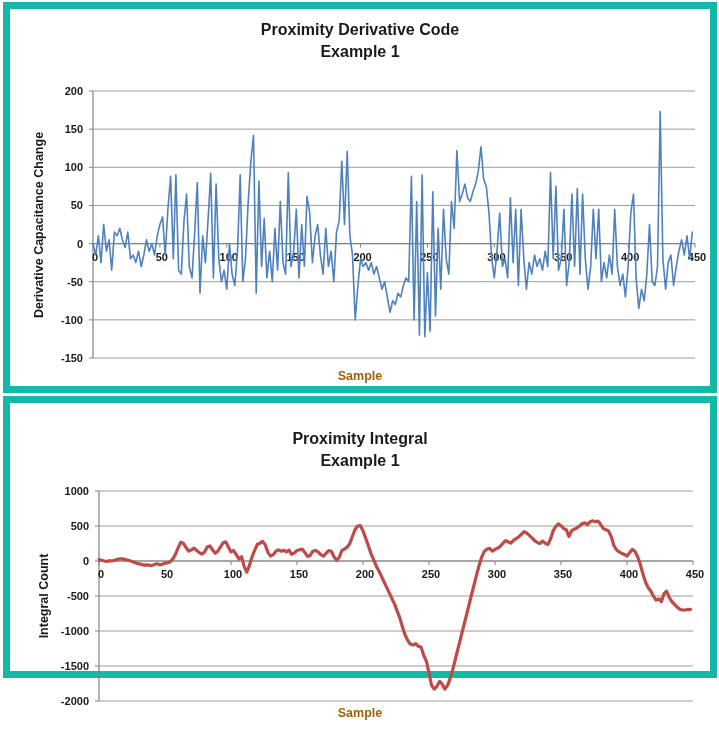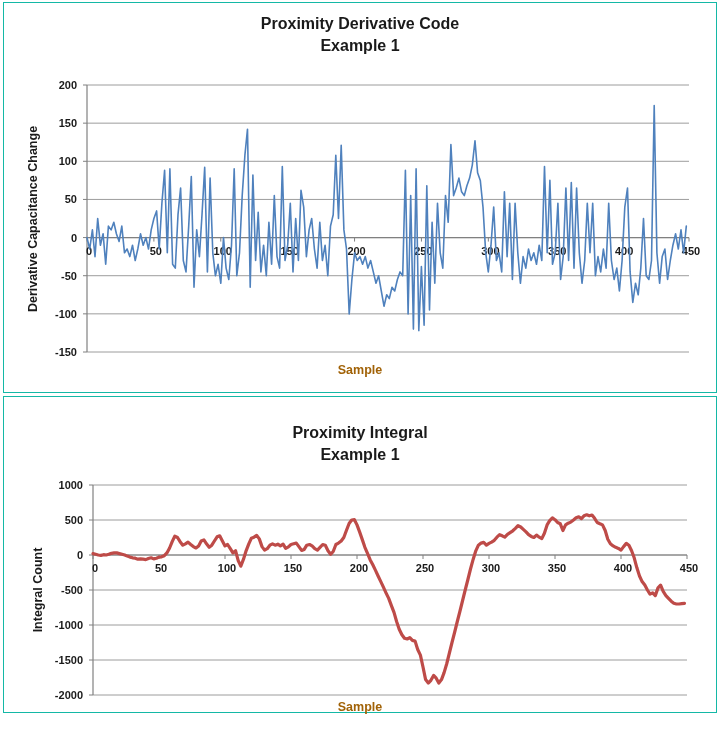--- a/index.html
+++ b/index.html
@@ -1,23 +1,23 @@
 <!DOCTYPE html>
 <html><head>
 <meta charset="utf-8">
 <style>
   * { margin:0; padding:0; box-sizing:border-box; }
   html,body { width:719px; height:743px; background:#ffffff; overflow:hidden;
     font-family:"Liberation Sans", sans-serif; }
   .chart-card {
     position:absolute; left:3px; width:714px; background:#ffffff;
-    border:1px solid #14b8a6;
+    border:7px solid #14b8a6;
   }
   #card-0 { top:2px; height:391px; }
-  #card-1 { top:396px; height:317px;text-decoration:underline; }
+  #card-1 { top:396px; height:282px;text-decoration:underline; }
   .chart-title {
     position:absolute; left:0; width:100%; text-align:center;
     font-size:16px; font-weight:bold; color:#1a1a1a; line-height:22px;
   }
   #card-0 .chart-title { top:10px; }
   #card-1 .chart-title { top:25px; }
   .ylabel {
     position:absolute; font-size:12.5px; font-weight:bold; color:#1a1a1a;
     white-space:nowrap; transform:translate(-50%,-50%) rotate(-90deg);
   }

